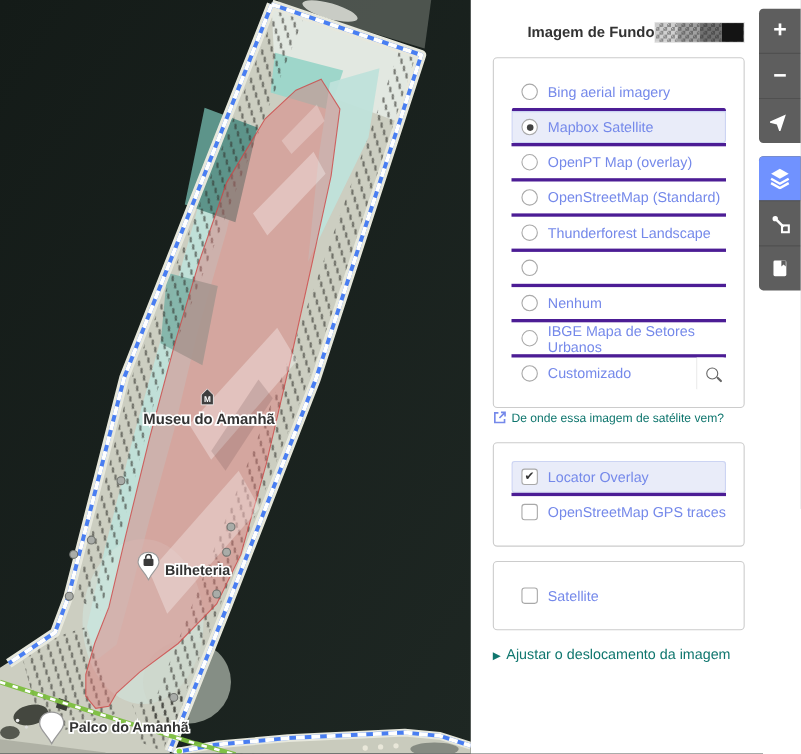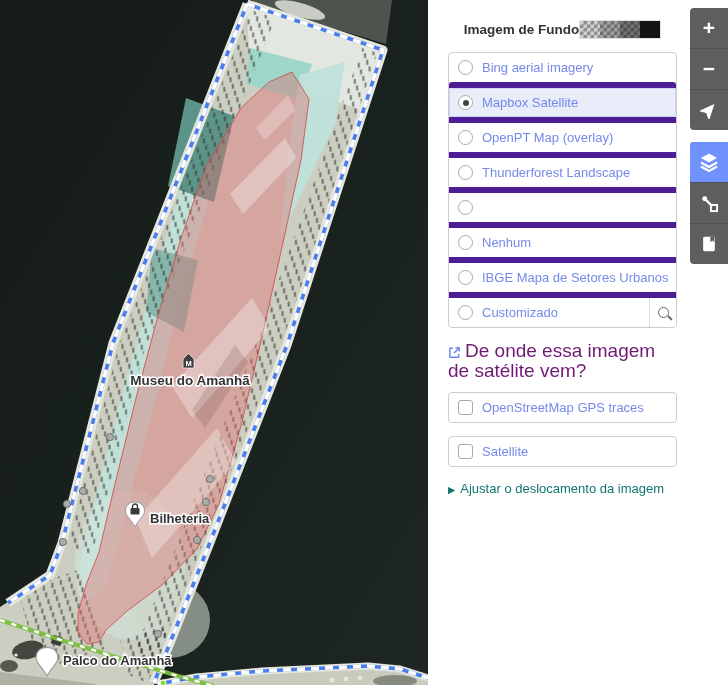--- a/index.html
+++ b/index.html
@@ -9,44 +9,44 @@
     background:#fff;
   }
   
   .map{position:absolute;left:0;top:0;width:428px;height:685px;background:#18201d;}
   .map svg{display:block;}
   .maplabel{font-size:13px;font-weight:bold;fill:#333;stroke:#fff;stroke-width:3px;paint-order:stroke;}
   .maplabel.big{font-size:13.5px;}
   
   .panel{position:absolute;left:428px;top:0;width:300px;height:685px;background:#fff;}
   .panel-inner{padding:20px 0 0 20px;width:229px;}
-  .panel-header{display:flex;align-items:center;justify-content:center;}
+  .panel-header{display:flex;align-items:center;justify-content:flex-end;}
   .pane-title{margin:0;font-size:13.5px;font-weight:bold;color:#333;}
   .opacity-picker{display:flex;width:80px;height:17px;border:1px solid #e2e2e2;}
   .swatch{flex:1;position:relative;cursor:pointer;
     background-color:#cfcfcf;
     background-image:linear-gradient(45deg,#8a8a8a 25%,transparent 25%,transparent 75%,#8a8a8a 75%),
                      linear-gradient(45deg,#8a8a8a 25%,transparent 25%,transparent 75%,#8a8a8a 75%);
     background-size:7px 7px;background-position:0 0,3.5px 3.5px;}
   .swatch i{position:absolute;inset:0;display:block;}
-  .list-box{list-style:none;margin:13px 0 0 0;padding:0;border:1px solid #ccc;border-radius:4px;background:#fff;}
+  .list-box{list-style:none;margin:13px 0 0 0;padding:16px;border:1px solid #ccc;border-radius:4px;background:#fff;}
   .row{height:29px;display:flex;align-items:center;gap:9px;padding-left:9px;position:relative;cursor:pointer;}
-  .row + .row{border-top:6px solid #4c1d95;align-items:center;}
+  .row + .row{border-top:3px solid #4c1d95;align-items:center;}
   .row.sel{background:#e9ecf9;box-shadow:inset 0 0 0 1px #ccd4f3;border-radius:3px;}
   .row-label{font-size:13px;color:#7589ea;}
   .radio{width:13px;height:13px;border:1px solid #a9a9a9;border-radius:50%;background:#fff;flex:0 0 auto;display:flex;align-items:center;justify-content:center;}
   .radio.on::after{content:'';width:6px;height:6px;border-radius:50%;background:#424242;}
   .checkbox{width:13px;height:13px;border:1px solid #a9a9a9;border-radius:3px;background:#fff;flex:0 0 auto;
     display:flex;align-items:center;justify-content:center;font-size:11px;font-weight:bold;color:#333;line-height:1;}
   .checkbox.on::after{content:'\2714';margin-top:-1px;}
   .search-btn{position:absolute;right:0;top:0;bottom:0;width:26px;border-left:1px solid #ddd;
     display:flex;align-items:center;justify-content:center;cursor:pointer;border-radius:0 3px 3px 0;background:#fff;}
   .mag{width:9px;height:9px;border:1.7px solid #666;border-radius:50%;position:relative;display:block;}
   .mag::after{content:'';position:absolute;width:6px;height:1.9px;background:#666;transform:rotate(45deg);right:-5px;bottom:-2px;border-radius:1px;}
-  .info-link{display:block;margin-top:13px;font-size:19px;line-height:20px;color:#701a75;text-decoration:none;width:229px;cursor:pointer;}
+  .info-link{display:block;font-size:11px;line-height:20px;color:#0f766e;text-decoration:none;width:229px;cursor:pointer;}
   .info-link svg{vertical-align:-2px;margin-right:4px;}
   .adjust-link{display:block;margin-top:14px;font-size:13px;color:#0f766e;text-decoration:none;cursor:pointer;}
   .adjust-link .tri{font-size:9.5px;margin-right:5px;}
   
   .toolbar{position:absolute;right:0;top:8px;width:38px;display:flex;flex-direction:column;gap:12px;}
   .tb-group{background:#5e5e5e;border-radius:4px 0 0 4px;display:flex;flex-direction:column;overflow:hidden;}
   .tb-btn{width:38px;height:40px;display:flex;align-items:center;justify-content:center;
     color:#fff;font-size:21px;font-weight:bold;cursor:pointer;user-select:none;}
   .tb-btn + .tb-btn{border-top:1px solid rgba(0,0,0,.15);}
   .tb-btn.active{background:#7092ff;border-top:none;}
@@ -198,20 +198,24 @@
         <li class="row sel">
           <span class="radio on"></span>
           <span class="row-label">Mapbox Satellite</span>
         </li>
         <li class="row">
           <span class="radio"></span>
           <span class="row-label">OpenPT Map (overlay)</span>
         </li>
         <li class="row">
           <span class="radio"></span>
+          <span class="row-label">OpenStreetMap (Standard)</span>
+        </li>
+        <li class="row">
+          <span class="radio"></span>
           <span class="row-label">Thunderforest Landscape</span>
         </li>
         <li class="row">
           <span class="radio"></span>
         </li>
         <li class="row">
           <span class="radio"></span>
           <span class="row-label">Nenhum</span>
         </li>
         <li class="row">
@@ -228,20 +232,24 @@
       </ul>
 
     <a class="info-link">
       <svg width="13" height="13" viewBox="0 0 14 14">
         <path d="M5.5 2.5 H2 V12 H11.5 V8.5" fill="none" stroke="#7589ea" stroke-width="1.6"></path>
         <path d="M8 2 H12 V6 M12 2 L6.5 7.5" fill="none" stroke="#7589ea" stroke-width="1.6"></path>
       </svg><span>De onde essa imagem de satélite vem?</span>
     </a>
 
     <ul class="list-box" id="overlay-list" style="margin-top:11px;">
+        <li class="row sel">
+          <span class="checkbox on"></span>
+          <span class="row-label">Locator Overlay</span>
+        </li>
         <li class="row">
           <span class="checkbox"></span>
           <span class="row-label">OpenStreetMap GPS traces</span>
         </li>
       </ul>
 
     <ul class="list-box" id="minimap-box">
         <li class="row">
           <span class="checkbox"></span>
           <span class="row-label">Satellite</span>

